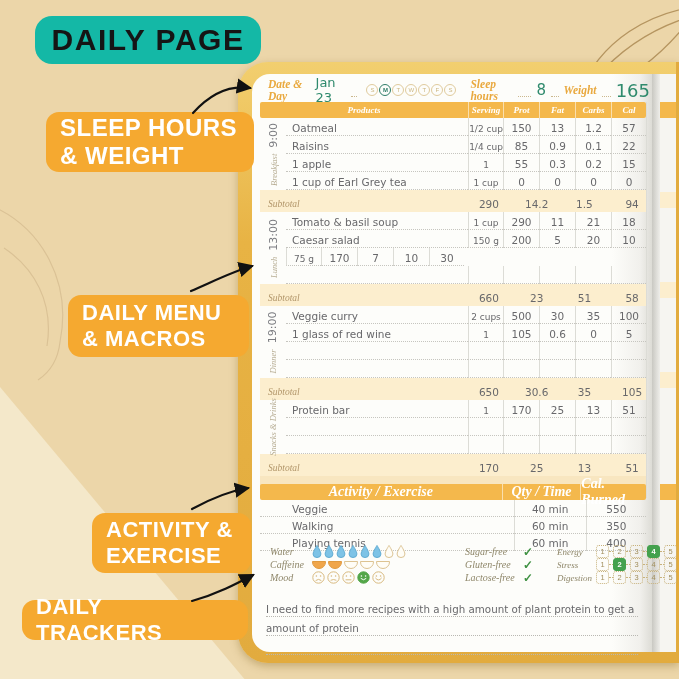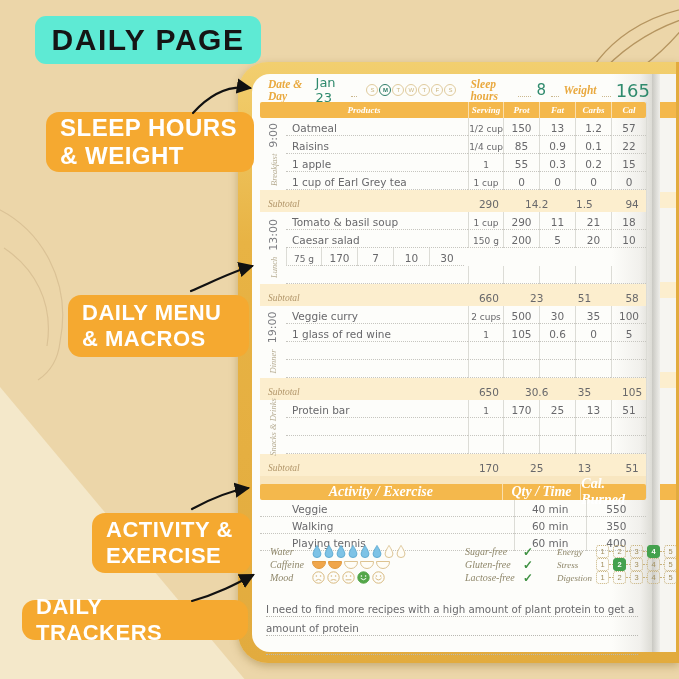--- a/index.html
+++ b/index.html
@@ -3,22 +3,22 @@
 <meta charset="utf-8">
 <style>
   html,body{margin:0;padding:0;background:#ecd6a9;}
   .canvas{position:relative;width:679px;height:679px;overflow:hidden;
           font-family:"Liberation Sans",sans-serif;background:#ecd6a9;}
   .bg-wedge{position:absolute;left:0;top:0;width:679px;height:679px;
             background:#f4e8ca;clip-path:polygon(0 57%,36% 100%,0 100%);}
   .decor{position:absolute;left:0;top:0;pointer-events:none;}
 
   
-  .white-box{position:absolute;left:35px;top:16px;width:226px;height:48px;background:#5eead4;
-             border-radius:11px;display:flex;align-items:center;justify-content:center;
+  .white-box{position:absolute;left:35px;top:16px;width:226px;height:48px;background:#14b8a6;
+             border-radius:17px;display:flex;align-items:center;justify-content:center;
              font-weight:800;font-size:30px;letter-spacing:1.5px;color:#151515;}
   .callout{position:absolute;background:#f5a930;border-radius:13px;color:#fff;
            font-weight:600;font-size:22px;letter-spacing:.5px;display:flex;align-items:center;
            padding:0 14px;white-space:pre-line;line-height:1.18;}
   .co-sleep{left:46px;top:112px;width:180px;height:60px;font-size:24px;}
   .co-menu{left:68px;top:295px;width:153px;height:62px;}
   .co-activity{left:92px;top:513px;width:131px;height:60px;}
   .co-trackers{left:22px;top:600px;width:198px;height:40px;}
 
   

